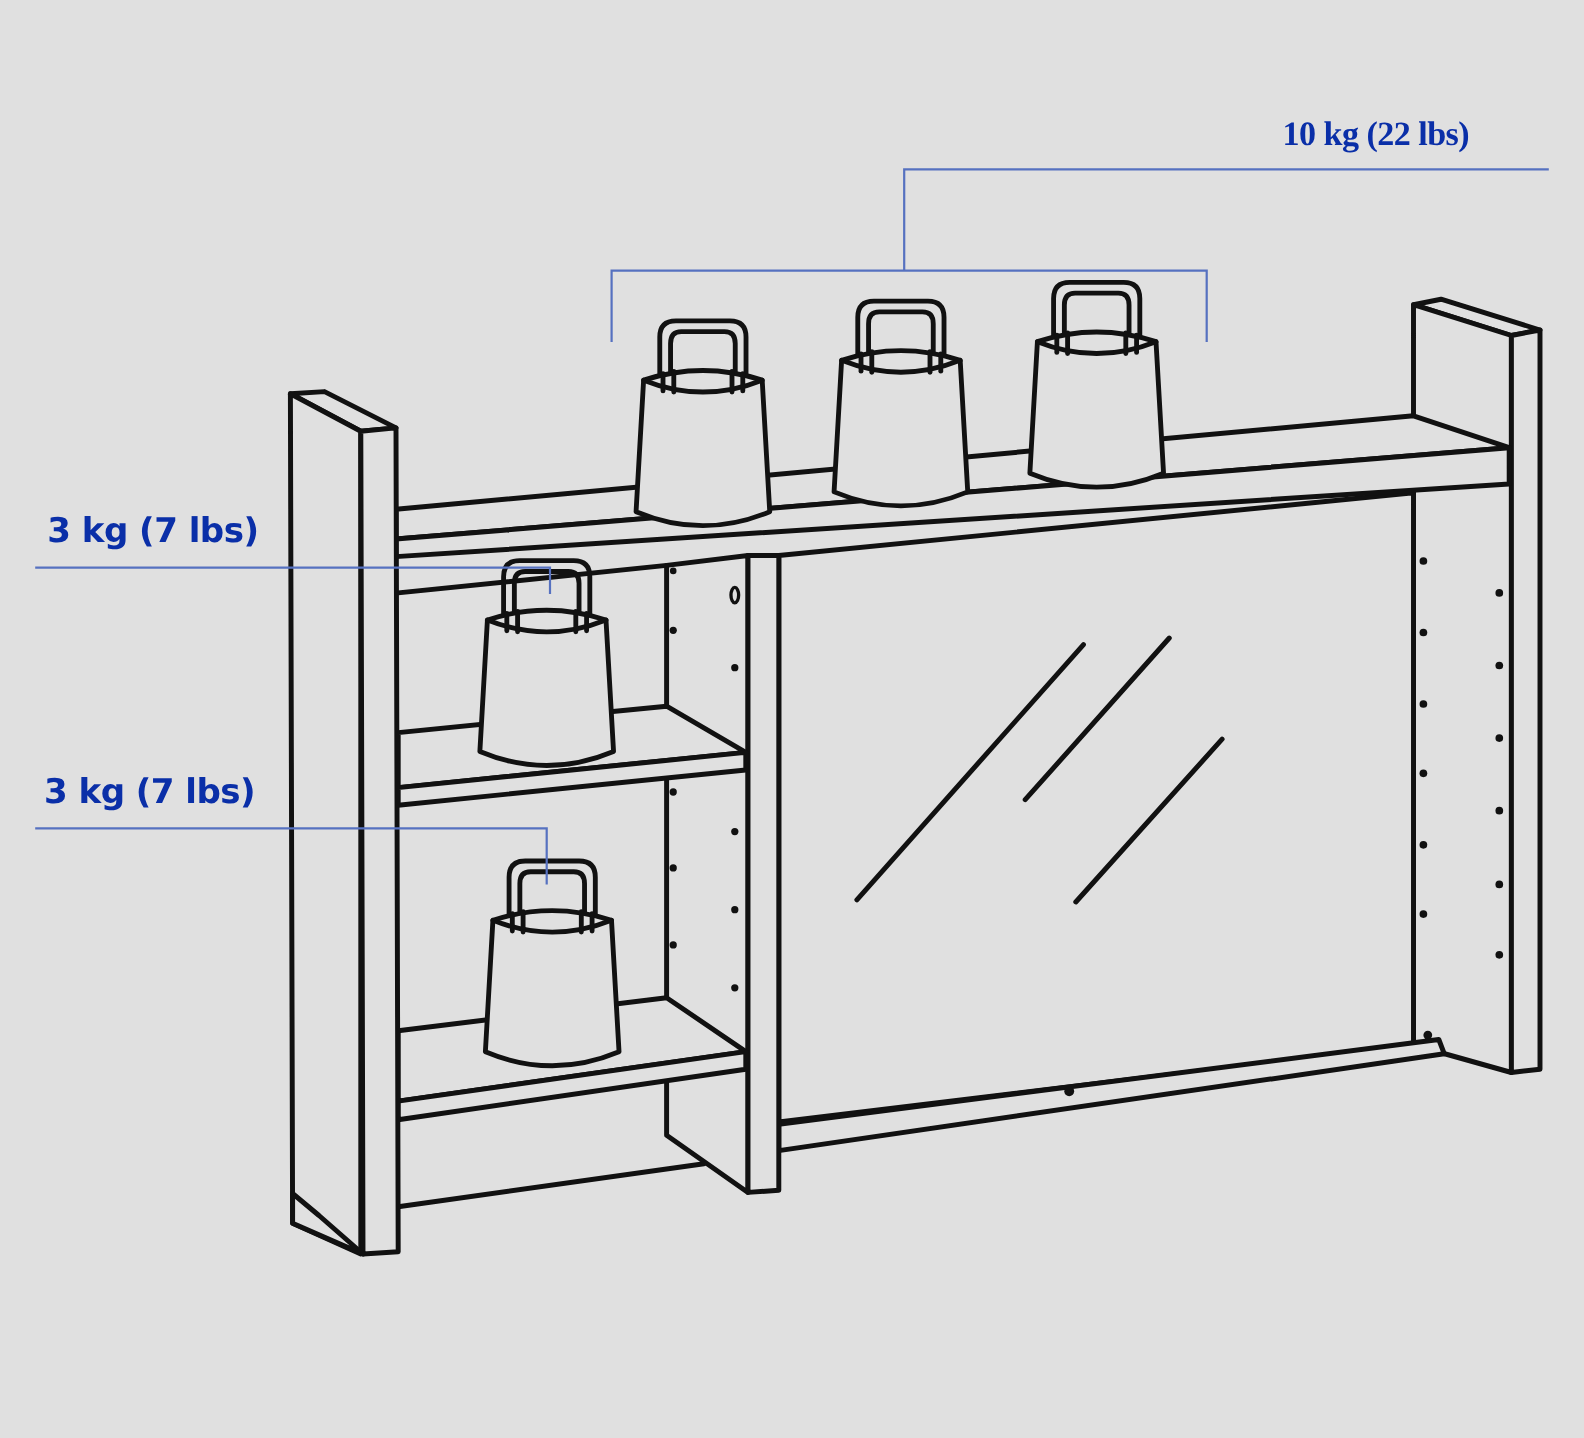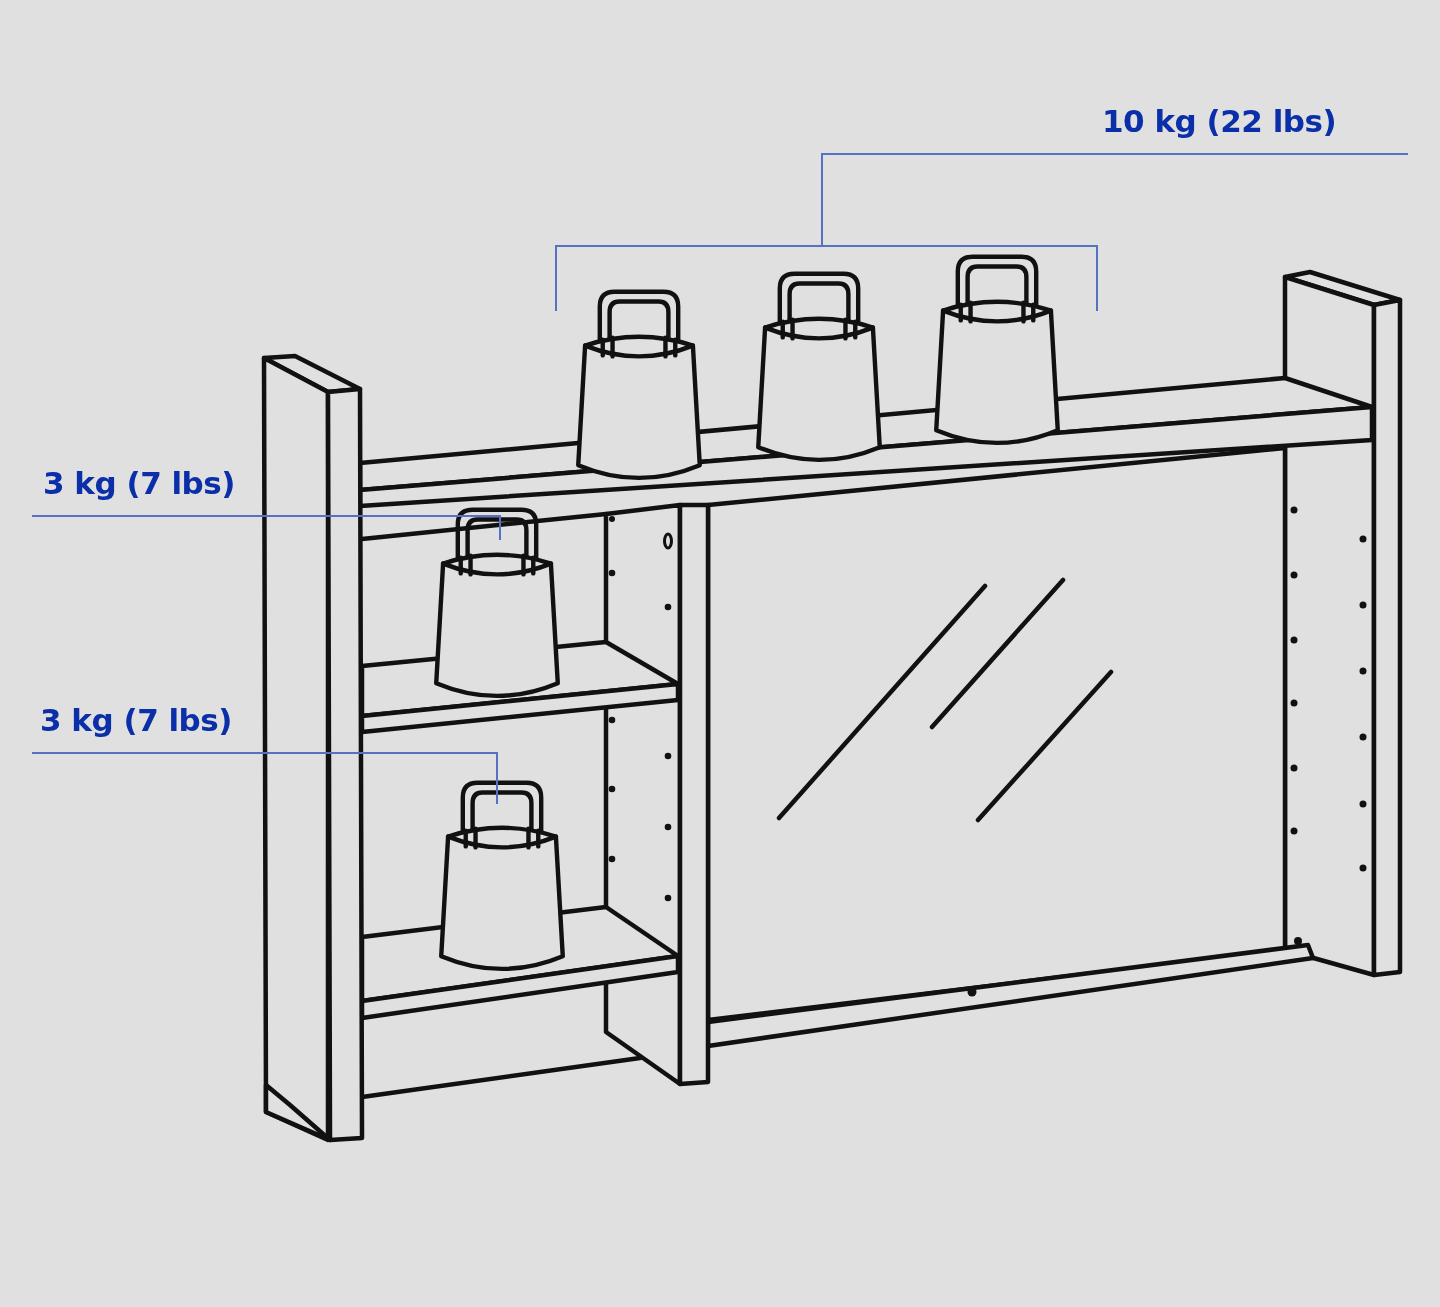--- a/index.html
+++ b/index.html
@@ -144,15 +144,15 @@
     <polyline class="callout" points="556,311 556,246 1097,246 1097,311"></polyline>
   </g>
   <g>
     <polyline class="callout" points="32,516 500,516 500,540"></polyline>
   </g>
   <g>
     <polyline class="callout" points="32,753 497,753 497,804"></polyline>
   </g>
 </svg>
 
-<div class="label" style="left:1102px; top:106px;">10 kg (22 lbs)</div>
+<div class="label" style="left:1166px; top:106px;font-family:Liberation Serif, serif;">10 kg (22 lbs)</div>
 <div class="label" style="left:43px; top:468px;">3 kg (7 lbs)</div>
 <div class="label" style="left:40px; top:705px;">3 kg (7 lbs)</div>
 
 </body></html>

